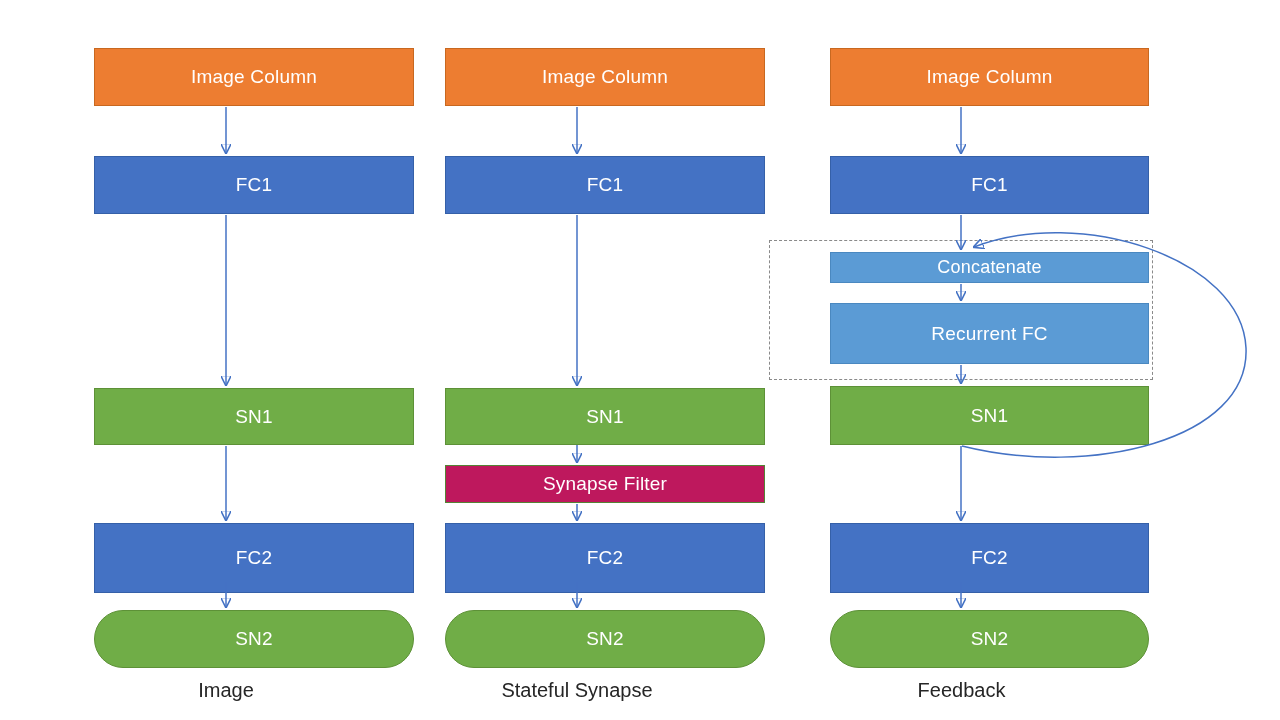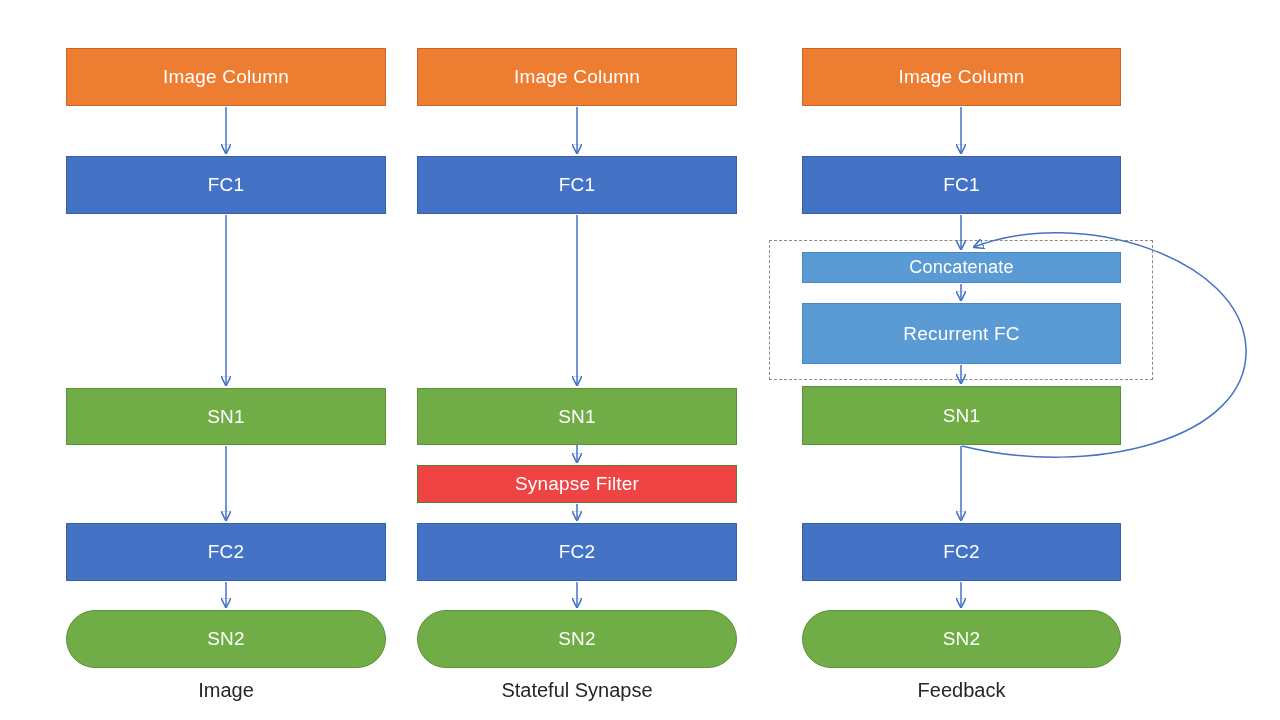--- a/index.html
+++ b/index.html
@@ -3,44 +3,44 @@
 <meta charset="utf-8">
 <style>
   html,body{margin:0;padding:0;background:#ffffff;}
   #canvas{
     position:relative;width:1280px;height:720px;background:#ffffff;overflow:hidden;
     font-family:"Liberation Sans", sans-serif;
   }
   .node{
     position:absolute;display:flex;align-items:center;justify-content:center;
     color:#ffffff;font-size:19px;font-weight:400;letter-spacing:0.2px;
-    box-sizing:border-box;white-space:nowrap;
+    box-sizing:border-box;white-space:nowrap;margin-left:28px;
   }
   .orange{background:#ED7D31;border:1px solid #C86820;}
   .blue{background:#4472C4;border:1px solid #3560A8;}
   .green{background:#70AD47;border:1px solid #5D9137;}
   .lblue{background:#5B9BD5;border:1px solid #4A88C0;}
-  .cyan{background:#ef4444;border:1.5px solid #548235;}
+  .cyan{background:#be185d;border:1.5px solid #548235;}
   .dashedbox{
     position:absolute;left:769px;top:240px;width:384px;height:140px;
     border:1px dashed #8A8A8A;box-sizing:border-box;background:transparent;
   }
   .col-label{
     position:absolute;top:676px;height:28px;display:flex;align-items:center;justify-content:center;
     color:#262626;font-size:20px;font-weight:400;
   }
   
   .c1{left:66px;width:320px;}
   .c2{left:417px;width:320px;}
   .c3{left:802px;width:319px;}
   
   .r-image{top:48px;height:58px;}
   .r-fc1{top:156px;height:58px;}
   .r-sn1{top:388px;height:57px;}
-  .r-fc2{top:523px;height:58px;}
+  .r-fc2{top:523px;height:70px;}
   .r-sn2{top:610px;height:58px;border-radius:29px;}
   .r-filter{top:465px;height:38px;}
   .r-concat{top:252px;height:31px;font-size:18px;}
   .r-recfc{top:303px;height:61px;}
   .r-sn1f{top:386px;height:59px;}
   #arrow-layer{position:absolute;left:0;top:0;width:1280px;height:720px;pointer-events:none;}
   #arrow-layer path, #arrow-layer line{stroke:#4472C4;stroke-width:1.5;fill:none;}
 </style>
 </head>
 <body>

